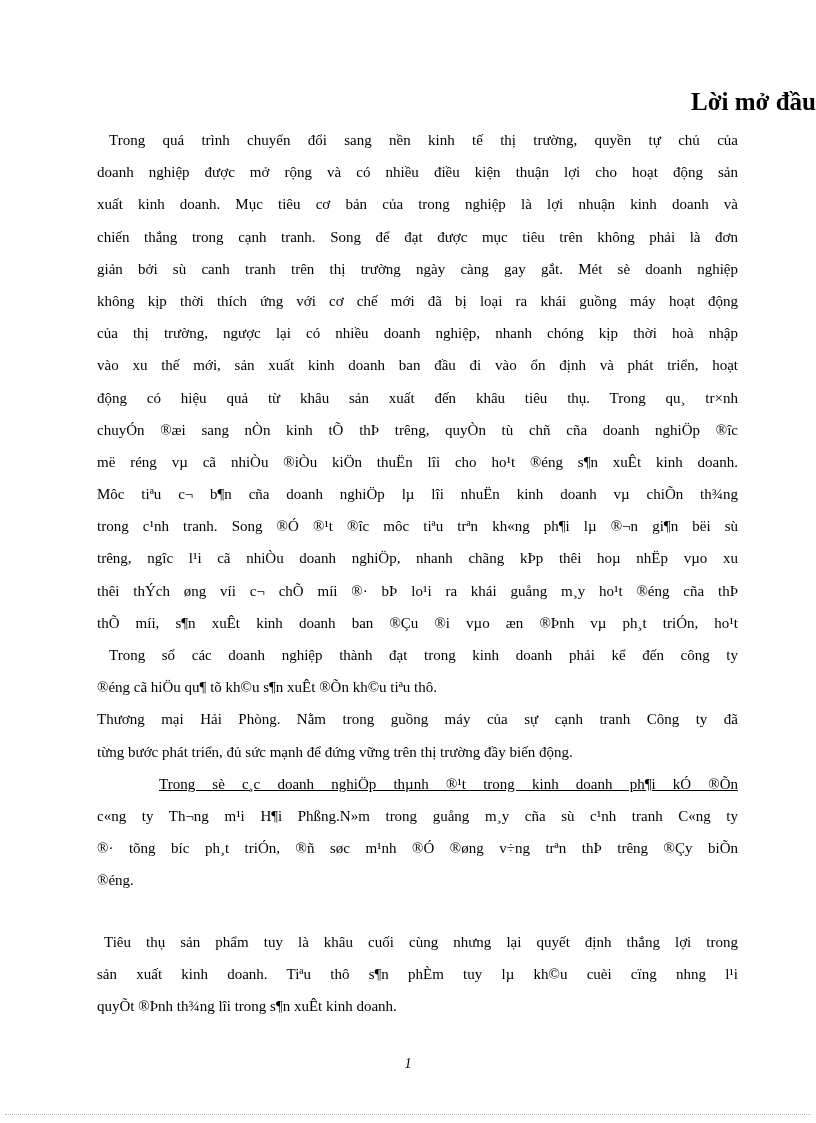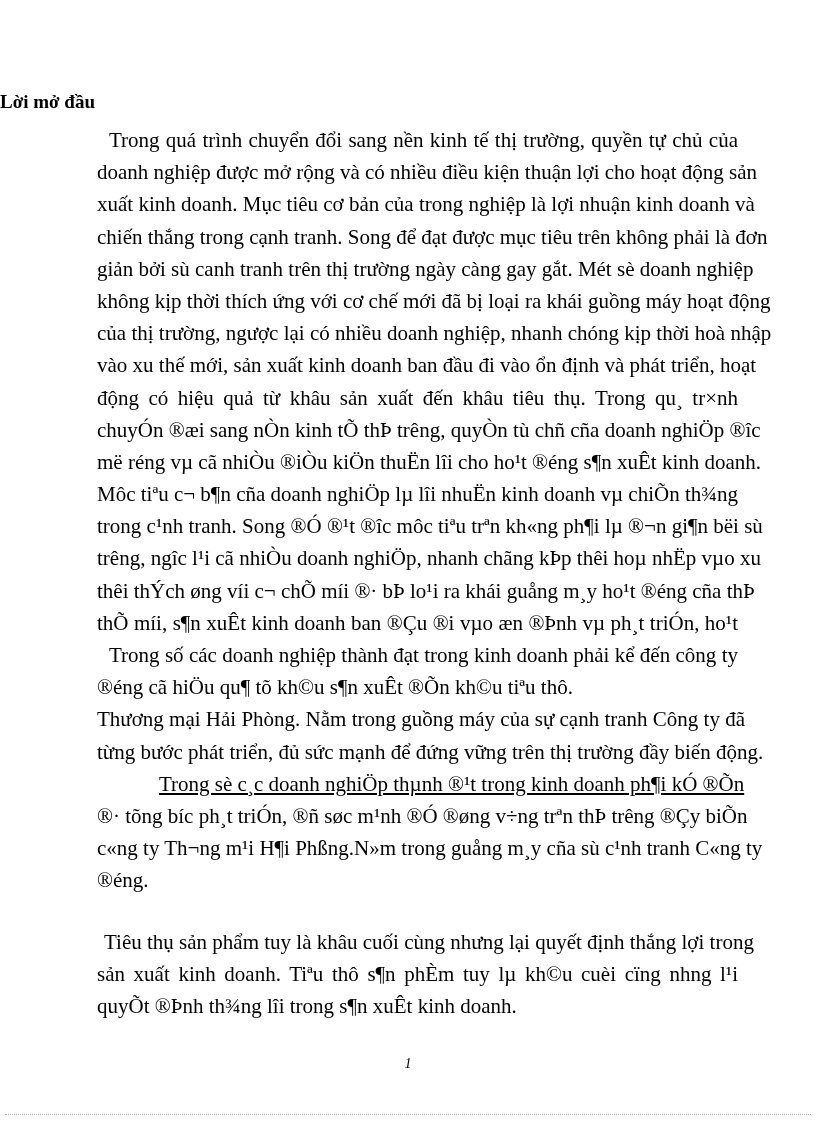--- a/index.html
+++ b/index.html
@@ -14,35 +14,35 @@
     background: #ffffff;
     overflow: hidden;
     font-family: "Liberation Serif", "DejaVu Serif", serif;
     color: #000000;
   }
   .doc-title {
     position: absolute;
     top: 88px;
     left: 0;
     width: 100%;
-    text-align: left;
-    font-size: 19px;
+    text-align: right;
+    font-size: 25px;
     font-weight: bold;
     line-height: 28px;
   }
   .doc-body {
     position: absolute;
     top: 124px;
     left: 97px;
     width: 641px;
   }
   .line {
     height: 32.2px;
     line-height: 32.2px;
-    font-size: 21px;
+    font-size: 15px;
     white-space: nowrap;
     text-align: justify;
     text-align-last: justify;
     -moz-text-align-last: justify;
   }
   .line.last {
     text-align-last: left;
     -moz-text-align-last: left;
   }
   .page-number {
@@ -85,22 +85,22 @@
       <div class="line">Môc tiªu c¬ b¶n cña doanh nghiÖp lµ lîi nhuËn kinh doanh vµ chiÕn th¾ng</div>
       <div class="line">trong c¹nh tranh. Song ®Ó ®¹t ®îc môc tiªu trªn kh«ng ph¶i lµ ®¬n gi¶n bëi sù</div>
       <div class="line">trêng, ngîc l¹i cã nhiÒu doanh nghiÖp, nhanh chãng kÞp thêi hoµ nhËp vµo xu</div>
       <div class="line">thêi thÝch øng víi c¬ chÕ míi ®· bÞ lo¹i ra khái guång m¸y ho¹t ®éng cña thÞ</div>
       <div class="line">thÕ míi, s¶n xuÊt kinh doanh ban ®Çu ®i vµo æn ®Þnh vµ ph¸t triÓn, ho¹t</div>
       <div class="line" style="padding-left: 12px;">Trong số các doanh nghiệp thành đạt trong kinh doanh phải kể đến công ty</div>
       <div class="line last">®éng cã hiÖu qu¶ tõ kh©u s¶n xuÊt ®Õn kh©u tiªu thô.</div>
       <div class="line">Thương mại Hải Phòng. Nằm trong guồng máy của sự cạnh tranh Công ty đã</div>
       <div class="line last">từng bước phát triển, đủ sức mạnh để đứng vững trên thị trường đầy biến động.</div>
       <div class="line" style="padding-left: 62px; text-decoration: underline;">Trong sè c¸c doanh nghiÖp thµnh ®¹t trong kinh doanh ph¶i kÓ ®Õn</div>
+      <div class="line">c«ng ty Th¬ng m¹i H¶i Phßng.N»m trong guång m¸y cña sù c¹nh tranh C«ng ty</div>
       <div class="line">®· tõng bíc ph¸t triÓn, ®ñ søc m¹nh ®Ó ®øng v÷ng trªn thÞ trêng ®Çy biÕn</div>
-      <div class="line">c«ng ty Th¬ng m¹i H¶i Phßng.N»m trong guång m¸y cña sù c¹nh tranh C«ng ty</div>
       <div class="line last">®éng.</div>
       <div class="line" style="padding-left: 7px; margin-top: 29px;">Tiêu thụ sản phẩm tuy là khâu cuối cùng nhưng lại quyết định thắng lợi trong</div>
       <div class="line">sản xuất kinh doanh. Tiªu thô s¶n phÈm tuy lµ kh©u cuèi cïng nhng l¹i</div>
       <div class="line last">quyÕt ®Þnh th¾ng lîi trong s¶n xuÊt kinh doanh.</div>
     </div>
 
   <div class="page-number">1</div>
 
   <div class="bottom-rule"></div>
 </div>

